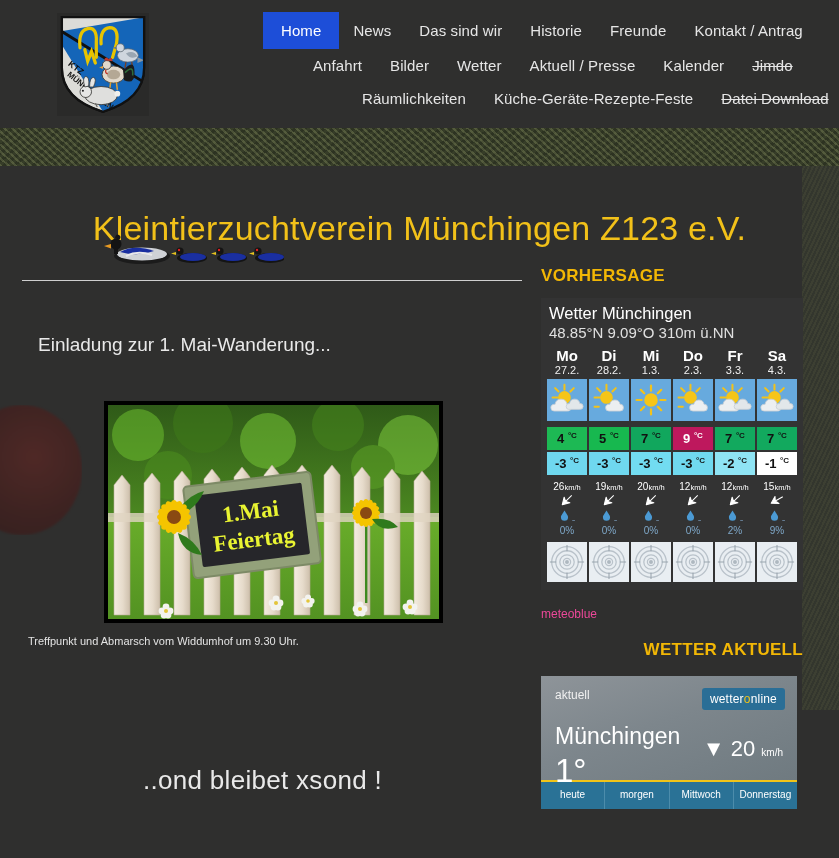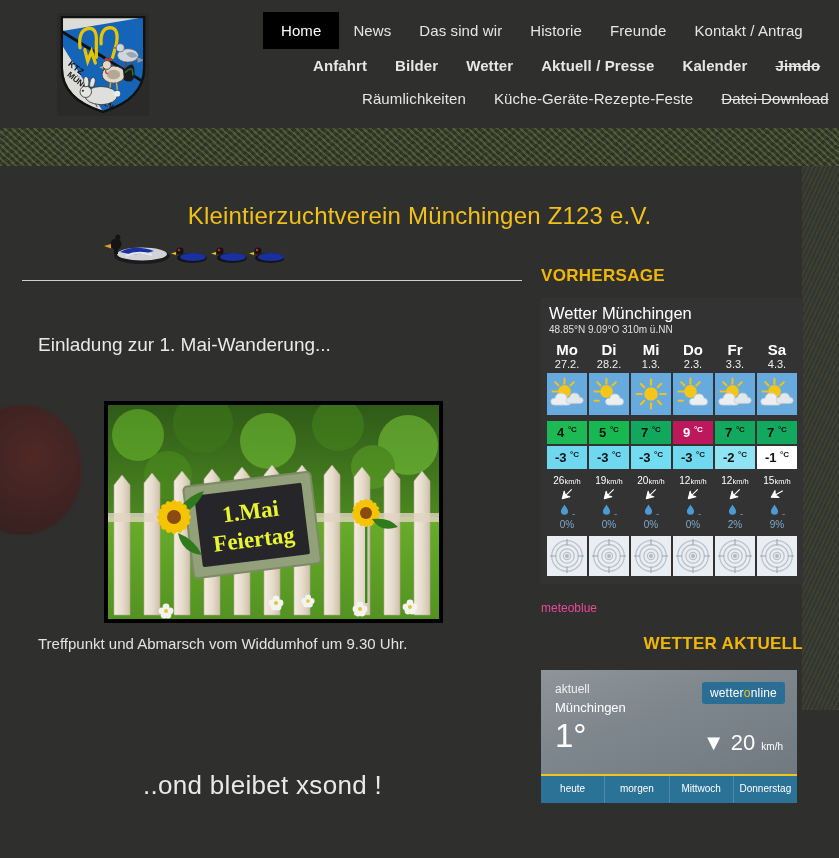--- a/index.html
+++ b/index.html
@@ -39,65 +39,65 @@
   header { position:absolute; left:0; top:0; width:839px; height:128px; z-index:5; }
   #logo {
     position:absolute; left:57px; top:13px; width:92px; height:103px;
     background:#2a2a29; padding:2px;
   }
   .shield-wrap { width:100%; height:100%; position:relative; overflow:hidden; }
 
   nav { position:absolute; left:0; top:0; width:839px; }
   .nav-row { display:flex; align-items:center; }
   #nav-row-1 { justify-content:flex-start; padding-left:263px; height:36px; margin-top:12px; }
-  #nav-row-2 { justify-content:flex-start; padding-left:299px; height:30px; margin-top:2px;font-weight:bold; }
+  #nav-row-2 { justify-content:flex-start; padding-left:299px; height:30px; margin-top:2px; }
   #nav-row-3 { justify-content:flex-start; padding-left:348px; height:30px; margin-top:3px; }
   .nav-item {
     color:#e6e6e6; font-size:15px; line-height:1;
     padding:10px 14px; white-space:nowrap; cursor:pointer; letter-spacing:.1px;
   }
-  .nav-item.active { background:#000000; color:#ffffff; padding:11px 18px; }
+  .nav-item.active { background:#1d4ed8; color:#ffffff; padding:11px 18px; }
   .nav-item.struck { text-decoration: line-through; }
 
   
   #page-title {
     position:absolute; left:0; top:186px; width:839px; text-align:center;
-    color:#f2c119; font-size:24px; font-weight:400; letter-spacing:.2px;
+    color:#f2c119; font-size:34px; font-weight:400; letter-spacing:.2px;
   }
 
   
   #ducks { position:absolute; left:98px; top:232px; width:186px; height:34px; }
   #hr-main { position:absolute; left:22px; top:280px; width:500px; height:1px; background:#cfcfcf; }
 
   
   #content-left { position:absolute; left:0; top:296px; width:525px; }
   #invite-heading {
     margin:38px 0 0 38px; font-size:19px; color:#e9e9e9; font-weight:400;
   }
   #photo-frame {
     margin:45px 0 0 104px; width:339px; height:222px;
     background:#000; padding:4px;
   }
   .photo { width:100%; height:100%; position:relative; overflow:hidden; }
-  #photo-caption { margin:12px 0 0 38px; font-size:15px; color:#e3e3e3; }
+  #photo-caption { margin:12px 0 0 28px; font-size:11px; color:#e3e3e3; }
   #slogan {
     margin:118px 0 0 0; text-align:center; width:525px;
     font-size:26px; color:#e9e9e9; letter-spacing:.3px;
   }
 
   
   #sidebar { position:absolute; left:541px; top:266px; width:262px; }
   .side-heading { color:#f2b705; font-size:17px; letter-spacing:.3px; margin:0 0 12px 0; }
   .side-heading.lower { margin-top:18px;text-align:right; }
   #meteoblue-link { color:#ec4899; font-size:12px; cursor:pointer; }
 
   
   #mb-widget { background:#333333; padding:6px 4px 8px 4px; width:262px; }
   #mb-city { font-size:16.5px; color:#fff; margin:0 0 1px 4px; }
-  #mb-coords { font-size:10px; color:#e0e0e0; margin:0 0 6px 4px; }
+  #mb-coords { font-size:15px; color:#e0e0e0; margin:0 0 6px 4px; }
   .mb-grid { display:grid; grid-template-columns:repeat(6,1fr); gap:2px; padding:0 2px; }
   .mb-day-name { text-align:center; font-size:15px; font-weight:bold; color:#fff; }
   .mb-day-date { text-align:center; font-size:11px; color:#efefef; margin-bottom:3px; }
   .mb-icon-cell { height:42px; background:#67aade; display:flex; align-items:center; justify-content:center; }
   .mb-tmax { text-align:center; font-size:13px; font-weight:bold; color:#111; padding:4px 0; }
   .mb-tmin { text-align:center; font-size:13px; font-weight:bold; color:#111; padding:4px 0; }
   .unit { font-size:8px; font-weight:bold; vertical-align:top; }
   .mb-wind { text-align:center; font-size:10px; color:#fff; margin-top:6px; }
   .mb-windunit { font-size:7.5px; }
   .mb-arrow { text-align:center; height:16px; }
@@ -106,21 +106,21 @@
   .mb-rose { height:40px; background:#e9eef2; margin-top:6px; display:flex; align-items:center; justify-content:center; }
 
   
   #wo-widget { margin-top:16px; width:256px; }
   #wo-top {
     height:106px; position:relative; padding:12px 14px;
     background: linear-gradient(160deg,#8e9499 0%,#7d868c 45%,#6f7a80 100%);
     border-bottom:2px solid #f0c419;
   }
   #wo-aktuell { font-size:12px; color:#f0f0f0; }
-  #wo-city { font-size:13px; color:#fff; margin-top:4px; }
+  #wo-city { font-size:23px; color:#fff; margin-top:21px; }
   #wo-temp { font-size:33px; color:#fff; line-height:1; margin-top:4px; font-weight:300; }
   #wo-wind { position:absolute; right:14px; bottom:18px; color:#fff; font-size:22px; }
   #wo-wind .kmh { font-size:10px; }
   #wo-logo {
     position:absolute; right:12px; top:12px; background:#2a6e96; color:#fff;
     font-size:12px; padding:4px 8px; border-radius:3px; letter-spacing:.2px;
   }
   #wo-logo .o { color:#f0c419; }
   #wo-tabs { display:flex; background:#2a7296; }
   .wo-tab {

